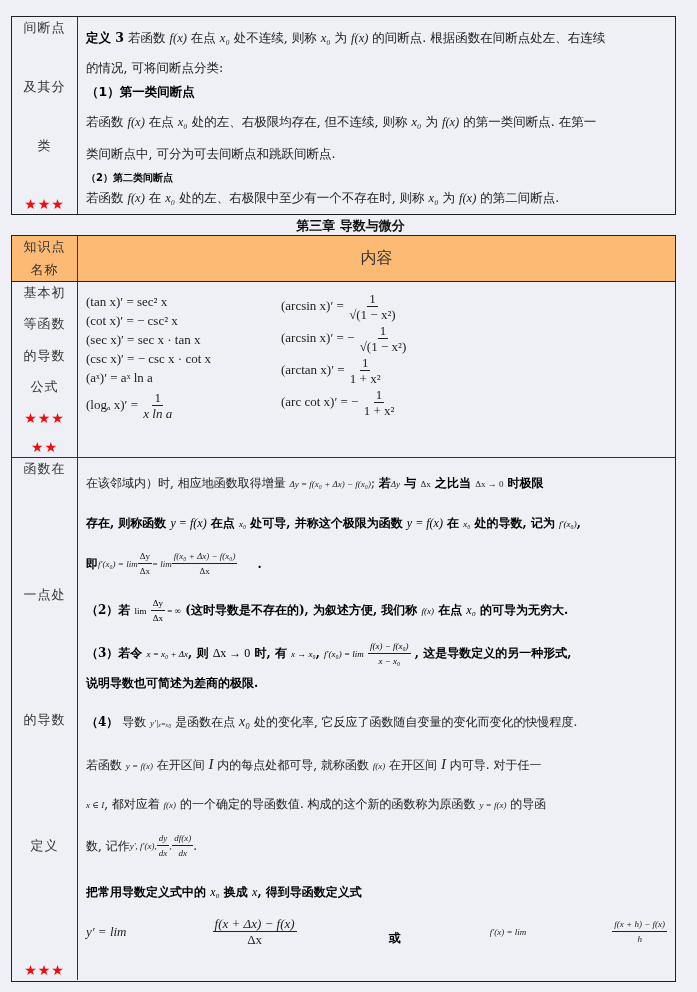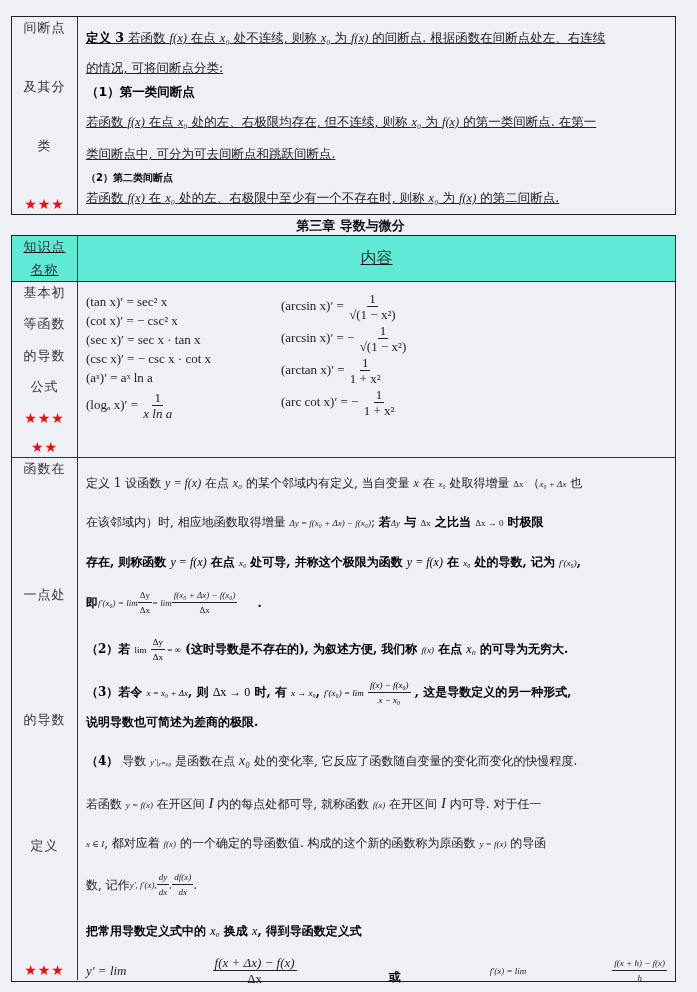--- a/index.html
+++ b/index.html
@@ -24,26 +24,26 @@
     font-size: 13px; line-height: 22px; color: #333; text-align: center;
     box-sizing: border-box;
   }
   .lcell .lbl { padding: 0 4px; letter-spacing: 1px; }
   .stars { color: #f20d0d; font-size: 14px; letter-spacing: 1px; line-height: 20px; font-family: "DejaVu Sans", sans-serif; }
   .rcell { flex: 1; padding: 0 8px; box-sizing: border-box; font-size: 12.5px; color: #222; }
   .b { font-weight: bold; color: #000; }
   .m { font-family: "Liberation Serif", "DejaVu Serif", serif; font-style: italic; }
   .mu { font-family: "Liberation Serif", "DejaVu Serif", serif; }
   .sm { font-size: 9px; }
-  .ln { line-height: 30px; white-space: nowrap; text-decoration: underline; }
+  .ln { line-height: 30px; white-space: nowrap; }
   .chapter {
     position: absolute; left: 18px; width: 665px; top: 217px; text-align: center;
     font-weight: bold; font-size: 13px; font-family: "DejaVu Sans", sans-serif;
   }
-  .hdr { background: #5eead4; text-decoration: underline; }
+  .hdr { background: #fdba74; }
   .hdr .lcell { color: #333; }
   .hdr .rcell { display: flex; align-items: center; justify-content: center; font-size: 16px; color: #333; }
   .frac { display: inline-flex; flex-direction: column; align-items: center; vertical-align: middle; font-family: "Liberation Serif", serif; }
   .frac .num { border-bottom: 1px solid #222; padding: 0 2px; line-height: 14px; }
   .frac .den { line-height: 15px; padding: 0 2px; }
   .formulas { display: flex; padding: 10px 0 0 0; font-family: "Liberation Serif", serif; font-size: 13px; }
   .fcol1 { width: 195px; }
   .fcol1 div { height: 19px; line-height: 19px; white-space: nowrap; }
   .fcol2 div { white-space: nowrap; margin-bottom: 2px; }
 </style>
@@ -138,23 +138,20 @@
   <div class="row" style="height:523px;">
     <div class="lcell">
       <div class="lbl">函数在</div>
       <div class="lbl">一点处</div>
       <div class="lbl">的导数</div>
       <div class="lbl">定义</div>
       <div class="stars">★★★</div>
     </div>
     <div class="rcell" style="padding-top:6px; font-size:12px;">
       <div style="line-height:38px; white-space:nowrap;">
-        <span>定义 1  设函数 </span><span class="m">y = f(x)</span><span> 在点 </span><span class="m">x₀</span><span> 的某个邻域内有定义, 当自变量 </span><span class="m">x</span><span> 在 </span><span class="m sm">x₀</span><span> 处取得增量 </span><span class="mu sm">Δx</span><span> （</span><span class="m sm">x₀ + Δx</span><span> 也</span>
-      </div>
-      <div style="line-height:38px; white-space:nowrap;">
         <span>在该邻域内）时, 相应地函数取得增量 </span><span class="m sm">Δy = f(x₀ + Δx) − f(x₀)</span><span>; </span><span class="b">若</span><span class="m sm">Δy</span><span class="b"> 与 </span><span class="mu sm">Δx</span><span class="b"> 之比当 </span><span class="mu sm">Δx → 0</span><span class="b"> 时极限</span>
       </div>
       <div class="b" style="line-height:40px; white-space:nowrap;">
         <span>存在, 则称函数 </span><span class="m" style="font-weight:normal">y = f(x)</span><span> 在点 </span><span class="m sm" style="font-weight:normal">x₀</span><span> 处可导, 并称这个极限为函数 </span><span class="m" style="font-weight:normal">y = f(x)</span><span> 在 </span><span class="m sm" style="font-weight:normal">x₀</span><span> 处的导数, 记为 </span><span class="m sm" style="font-weight:normal">f′(x₀)</span><span>,</span>
       </div>
       <div style="height:40px; display:flex; align-items:center; white-space:nowrap; font-size:9px;">
         <span class="b" style="font-size:12px;">即 </span>
         <span class="m">f′(x₀) = lim</span>
         <span class="frac">
             <span class="num">Δy</span>

